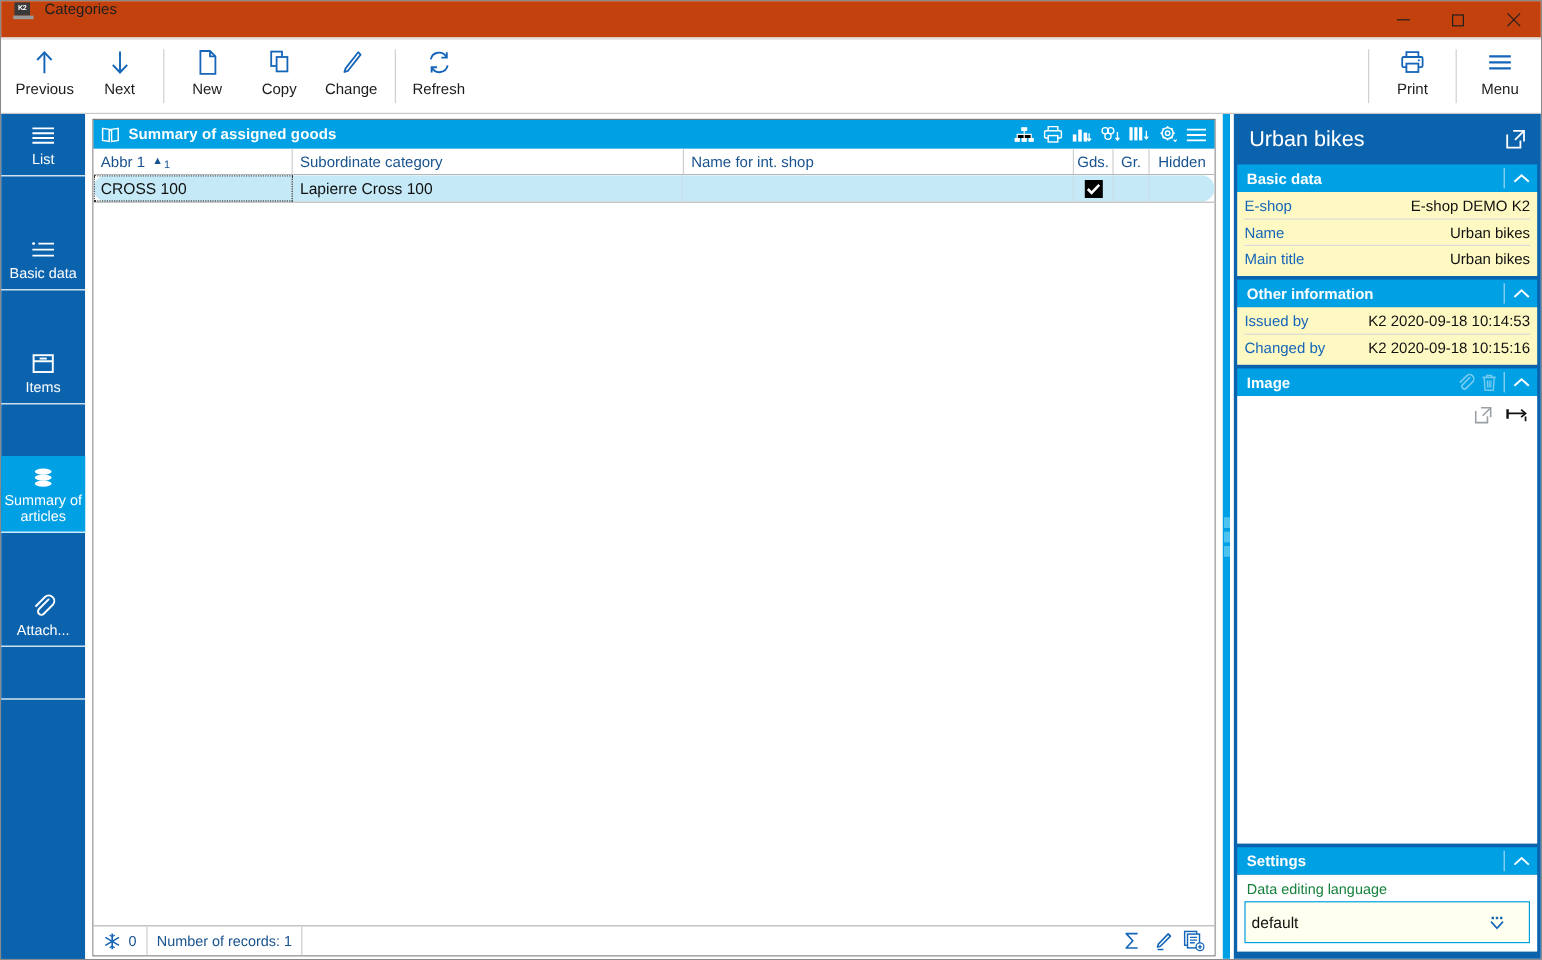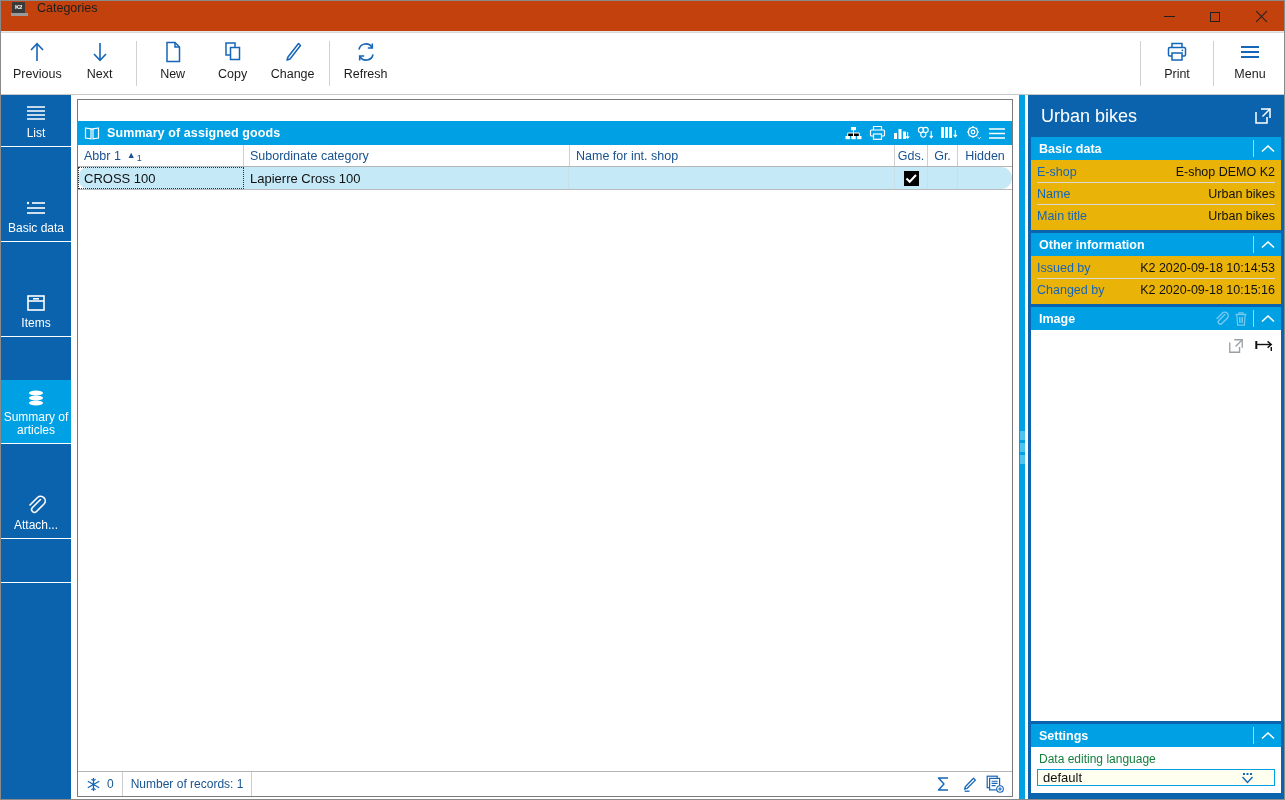--- a/index.html
+++ b/index.html
@@ -93,21 +93,21 @@
   .navitem.active { background:#00a0e4; }
   .navitem.active .nlbl { color:#ffffff; }
   .navitem.sumart { max-height: 64px; }
   .navfill { flex:1 1 auto; background:#0b63ad; border-top:1px solid #ffffff; }
 
   
   .center { flex:1 1 auto; display:flex; flex-direction:column; min-width:0; background:#ffffff; padding:4px 3px 2px 6px;}
   .gridwrap { flex:1 1 auto; display:flex; flex-direction:column; min-height:0; border:1px solid #7a7a7a; }
   .gridhdr {
     height:24px; flex:0 0 24px; background:#00a0e4; color:#fff;
-    display:flex; align-items:center; padding:0 4px 0 6px;margin-top:21px;
+    display:flex; align-items:center; padding:0 4px 0 6px;
   }
   .gridhdr .title { font-size:12.5px; font-weight:bold; margin-left:7px; letter-spacing:.1px;}
   .gridhdr .ghspacer { flex:1 1 auto; }
   .gh-icons { display:flex; align-items:center; gap:6px; padding-right:2px;}
   .gh-icons .ghic { width:18px; height:17px; display:flex; align-items:center; justify-content:center; cursor:default;}
 
   .colhdr {
     height:22px; flex:0 0 22px; display:flex; background:#ffffff;
     border-bottom:1px solid #b5b5b5;
     font-size:12.5px; color:#18538f;
@@ -170,39 +170,39 @@
   .sect.grow { flex:1 1 auto; min-height:0; }
   .secthdr {
     height:23px; flex:0 0 23px; background:#00a0e4; color:#fff;
     display:flex; align-items:center; padding:0 2px 0 8px;
   }
   .secthdr .st { font-size:12.5px; font-weight:bold; flex:1 1 auto; }
   .secthdr .hic { width:19px; height:19px; display:flex; align-items:center; justify-content:center; opacity:.45; cursor:default;}
   .secthdr .vline { width:1px; height:17px; background:rgba(255,255,255,.6); margin:0 3px; }
   .secthdr .chev { width:22px; height:19px; display:flex; align-items:center; justify-content:center; cursor:default;}
 
-  .sectbody { background:#eab308; padding:1px 6px 3px 6px; }
+  .sectbody { background:#fef9c3; padding:1px 6px 3px 6px; }
   .frow {
     display:flex; align-items:center; height:22px;
     border-bottom:1px solid #d9d9d9; font-size:12.5px;
   }
   .frow:last-child { border-bottom:none; }
   .frow .k { color:#1565b8; flex:0 0 auto; }
   .frow .v { color:#111; margin-left:auto; text-align:right; white-space:nowrap;}
 
   .imgbody {
     flex:1 1 auto; background:#ffffff; min-height:0; position:relative;
   }
   .imgtools { position:absolute; right:8px; top:7px; display:flex; align-items:center; gap:10px;}
   .imgtools .iic { width:18px; height:18px; display:flex; align-items:center; justify-content:center; cursor:default;}
 
   .setbody { background:#ffffff; padding:4px 6px 7px 6px; }
   .setlabel { font-size:12px; color:#15803d; padding:1px 2px 3px; }
   .combo {
-    height:17px; background:#ffffef; border:1px solid #00a0e4;
+    height:35px; background:#ffffef; border:1px solid #00a0e4;
     display:flex; align-items:center; padding:0 17px 0 5px; font-size:13px; color:#111;
   }
   .combo .cv { flex:1 1 auto; }
   .combo .carr { width:18px; display:flex; align-items:center; justify-content:center; }
 
   svg { display:block; }
 </style>
 </head>
 <body>
 

